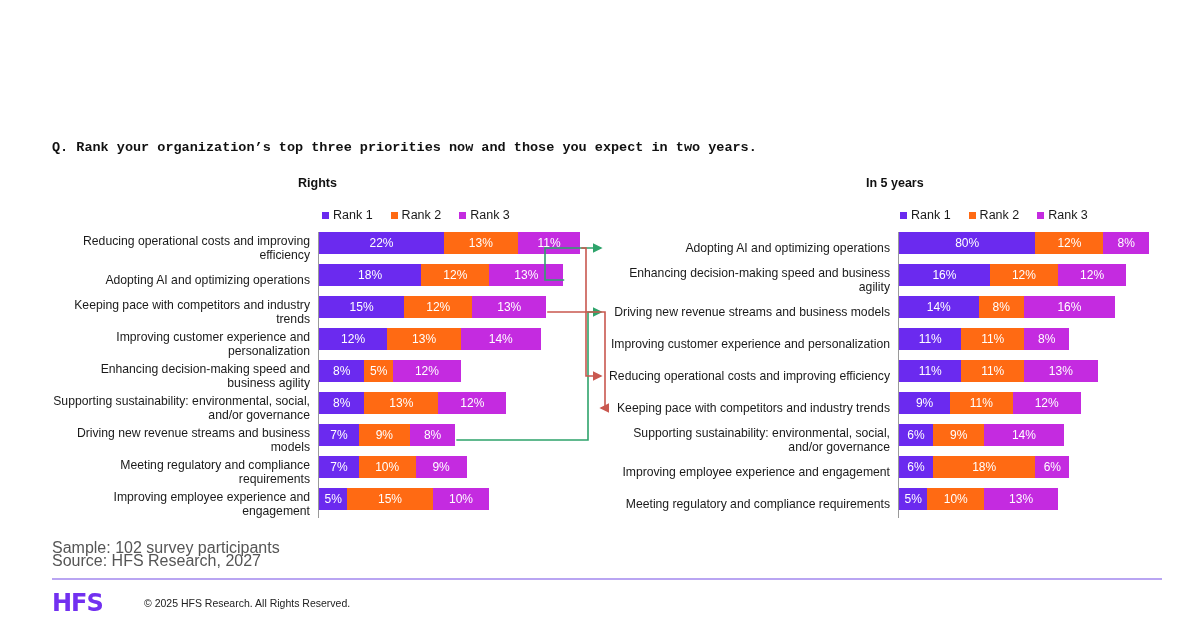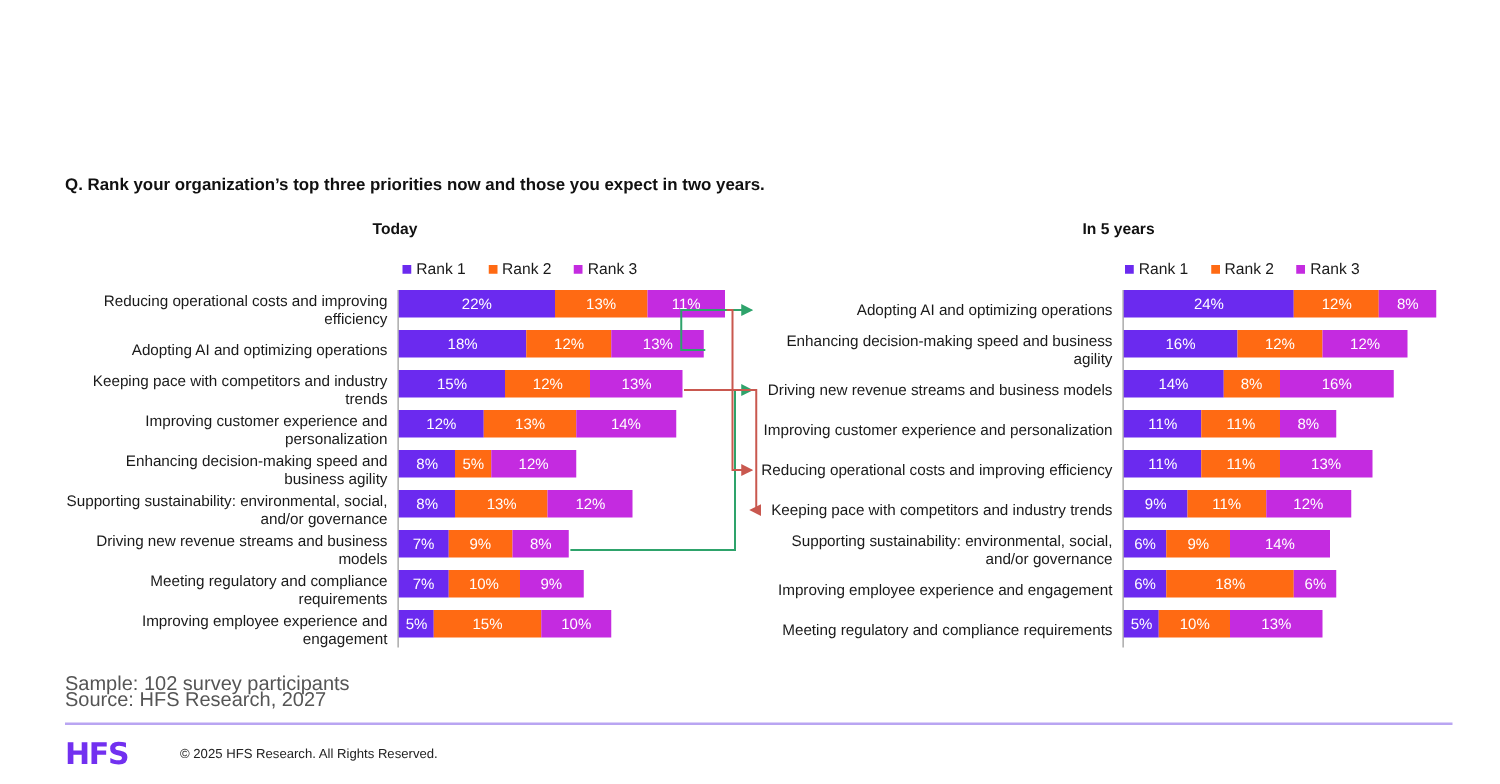--- a/index.html
+++ b/index.html
@@ -13,21 +13,21 @@
   
   .title{
     position:absolute;left:52px;top:22px;width:1110px;
     font-size:30px;font-weight:bold;line-height:33px;
     color:#7230F0;letter-spacing:-0.3px;
   }
 
   
   .question{
     position:absolute;left:52px;top:140px;width:1100px;
-    font-size:13.5px;font-weight:bold;color:#111111;
+    font-size:13.5px;font-weight:bold;color:#111111;font-family:Liberation Mono, monospace;
   }
 
   
   .panel-head{
     position:absolute;font-size:12.5px;font-weight:bold;color:#111;
   }
   #head-today{left:298px;top:176px;}
   #head-future{left:866px;top:176px;}
 
   
@@ -82,21 +82,21 @@
   }
 </style>
 </head>
 <body>
 
 <div id="stage">
 
 
   <div class="question">Q. Rank your organization’s top three priorities now and those you expect in two years.</div>
 
-  <div class="panel-head" id="head-today">Today</div>
+  <div class="panel-head" id="head-today">Rights</div>
   <div class="panel-head" id="head-future">In 5 years</div>
 
   <div class="legend" id="legend-left">
       <div class="legend-item">
         <span class="legend-swatch" style="background: rgb(107, 42, 239);"></span>
         <span class="legend-label">Rank 1</span>
       </div>
       <div class="legend-item">
         <span class="legend-swatch" style="background: rgb(255, 106, 19);"></span>
         <span class="legend-label">Rank 2</span>
@@ -195,21 +195,21 @@
           <div class="seg" style="width: 56.8px; background: rgb(196, 43, 224);">10%</div>
         </div>
       </div>
     </div>
 
   <div class="panel" id="panel-right">
     <div class="axis" id="axis-right"></div>
   <div class="row" style="top: 0px; left: 0px; width: 100%;">
         <div class="row-label" style="right: auto; left: 0px; width: 286px;">Adopting AI and optimizing operations</div>
         <div class="bars" style="left: 295px;">
-          <div class="seg" style="width: 136.32px; background: rgb(107, 42, 239);">24%</div>
+          <div class="seg" style="width: 136.32px; background: rgb(107, 42, 239);">80%</div>
           <div class="seg" style="width: 68.16px; background: rgb(255, 106, 19);">12%</div>
           <div class="seg" style="width: 45.44px; background: rgb(196, 43, 224);">8%</div>
         </div>
       </div>
       <div class="row" style="top: 32px; left: 0px; width: 100%;">
         <div class="row-label" style="right: auto; left: 0px; width: 286px;">Enhancing decision-making speed and business agility</div>
         <div class="bars" style="left: 295px;">
           <div class="seg" style="width: 90.88px; background: rgb(107, 42, 239);">16%</div>
           <div class="seg" style="width: 68.16px; background: rgb(255, 106, 19);">12%</div>
           <div class="seg" style="width: 68.16px; background: rgb(196, 43, 224);">12%</div>

